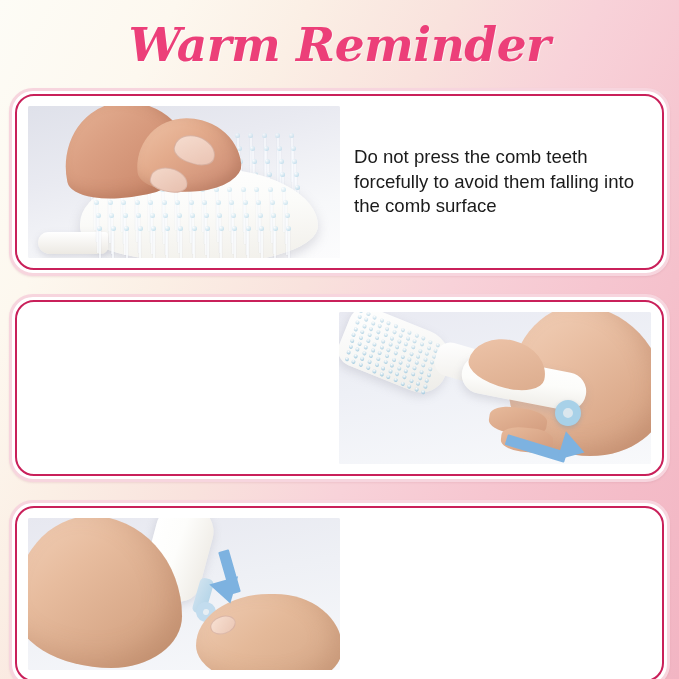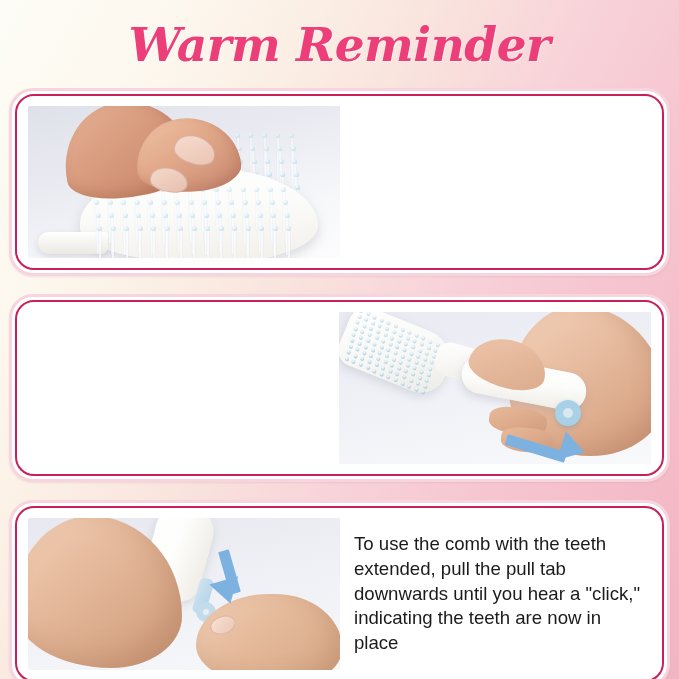--- a/index.html
+++ b/index.html
@@ -384,20 +384,21 @@
             <i class="br" style="left:163.3px;top:97px;height:37.5px;opacity:0.7000000000000001"></i>
             <i class="br" style="left:176.8px;top:97px;height:35.5px;opacity:0.7000000000000001"></i>
             <i class="br" style="left:190.3px;top:97px;height:36.5px;opacity:0.7000000000000001"></i>
             <i class="br" style="left:203.8px;top:97px;height:37.5px;opacity:0.7000000000000001"></i>
           </div>
         <div class="p1-finger1"></div>
         <div class="p1-finger2"></div>
         <div class="p1-nail1"></div>
         <div class="p1-nail2"></div>
       </div>
+      <div class="caption">Do not press the comb teeth forcefully to avoid them falling into the comb surface</div>
     </div>
   </div>
 
   <div class="panel-outer">
     <div class="panel-inner reverse">
       <div class="photo">
         <div class="p2-bg"></div>
         <div class="p2-head"></div>
         <div class="p2-dots" id="dots2">
             <i class="dot" style="left:4px;top:3px;opacity:0.6"></i>
@@ -532,17 +533,16 @@
         <div class="p3-hand-left"></div>
         <div class="p3-tab-stem"></div>
         <div class="p3-tab-ring"></div>
         <div class="p3-hand-right"></div>
         <div class="p3-nail"></div>
         <div class="arrow">
           <div class="arrow-shaft" style="left:196px;top:32px;width:11px;height:44px;transform:rotate(-16deg);"></div>
           <div class="arrow-head" style="left:184px;top:62px;border-left:15px solid transparent;border-right:15px solid transparent;border-top:24px solid #7db2e0;transform:rotate(-16deg);"></div>
         </div>
       </div>
-      <div class="caption">To use the comb with the teeth extended, pull the pull tab downwards until you hear a "click," indicating the teeth are now in place</div>
     </div>
   </div>
 
 </div>
 
 </body></html>

